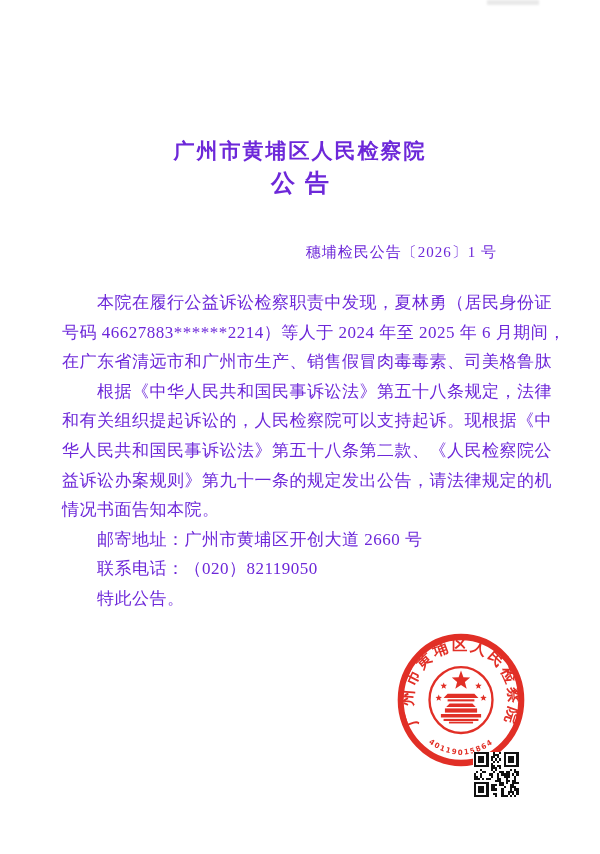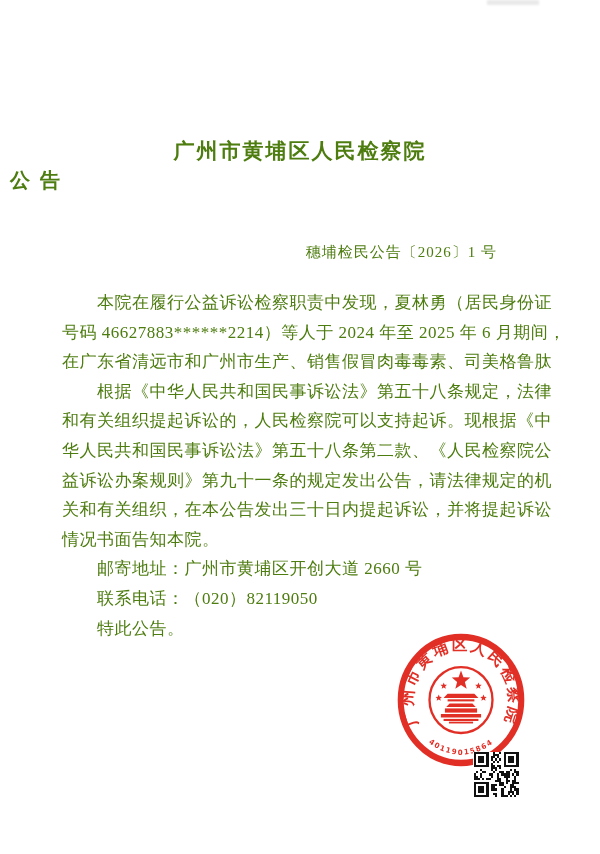--- a/index.html
+++ b/index.html
@@ -1,26 +1,26 @@
 <!DOCTYPE html>
 <html style="--seal-red: #e0241b;"><head>
 <meta charset="utf-8">
 <style>
   html,body{margin:0;padding:0;background:#fff;}
   .page{
     position:relative;width:600px;height:854px;background:#ffffff;overflow:hidden;
-    font-family:"Liberation Serif","DejaVu Serif",serif;color:#4d7c0f;
+    font-family:"Liberation Serif","DejaVu Serif",serif;color:#6d28d9;
   }
   .authority{
     position:absolute;top:137px;left:0;width:100%;text-align:center;
     font-size:21px;font-weight:bold;letter-spacing:2px;
   }
   .notice-heading{
-    position:absolute;top:167px;left:0;width:100%;text-align:left;
-    font-size:20px;font-weight:bold;letter-spacing:10px;text-indent:10px;
+    position:absolute;top:167px;left:0;width:100%;text-align:center;
+    font-size:24px;font-weight:bold;letter-spacing:10px;text-indent:10px;
   }
   .doc-number{
     position:absolute;top:243px;right:103px;
     font-size:15px;letter-spacing:1px;white-space:nowrap;
   }
   .body{
     position:absolute;top:288px;left:62px;width:478px;font-size:17px;
   }
   .body .line{
     height:29.6px;line-height:29.6px;white-space:nowrap;letter-spacing:0.5px;font-family:Liberation Serif, serif;
@@ -57,21 +57,20 @@
   <div class="doc-number">穗埔检民公告〔2026〕1 号</div>
 
   <div class="body">
     <div class="line">　　本院在履行公益诉讼检察职责中发现，夏林勇（居民身份证</div>
     <div class="line">号码 46627883******2214）等人于 2024 年至 2025 年 6 月期间，</div>
     <div class="line">在广东省清远市和广州市生产、销售假冒肉毒毒素、司美格鲁肽</div>
     <div class="line">　　根据《中华人民共和国民事诉讼法》第五十八条规定，法律</div>
     <div class="line">和有关组织提起诉讼的，人民检察院可以支持起诉。现根据《中</div>
     <div class="line">华人民共和国民事诉讼法》第五十八条第二款、《人民检察院公</div>
     <div class="line">益诉讼办案规则》第九十一条的规定发出公告，请法律规定的机</div>
-    <div class="line">关和有关组织，在本公告发出三十日内提起诉讼，并将提起诉讼</div>
     <div class="line">情况书面告知本院。</div>
     <div class="line">　　邮寄地址：广州市黄埔区开创大道 2660 号</div>
     <div class="line">　　联系电话：（020）82119050</div>
     <div class="line">　　特此公告。</div>
   </div>
 
   <div class="seal">
     <svg viewBox="0 0 200 200" preserveAspectRatio="none">
 
       <circle class="seal-ink-stroke" cx="100" cy="100" r="90" stroke-width="9"></circle>

